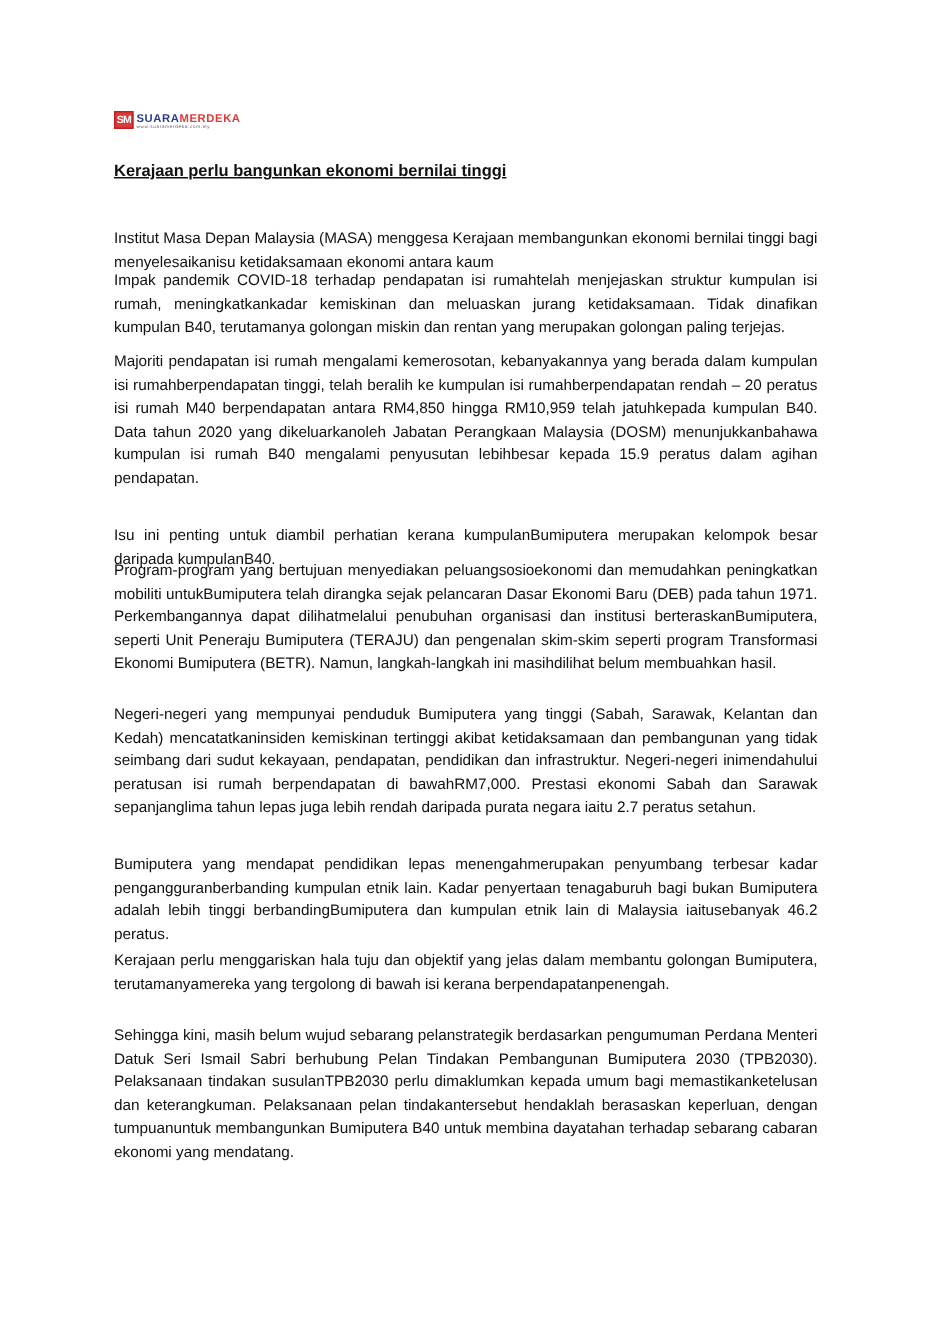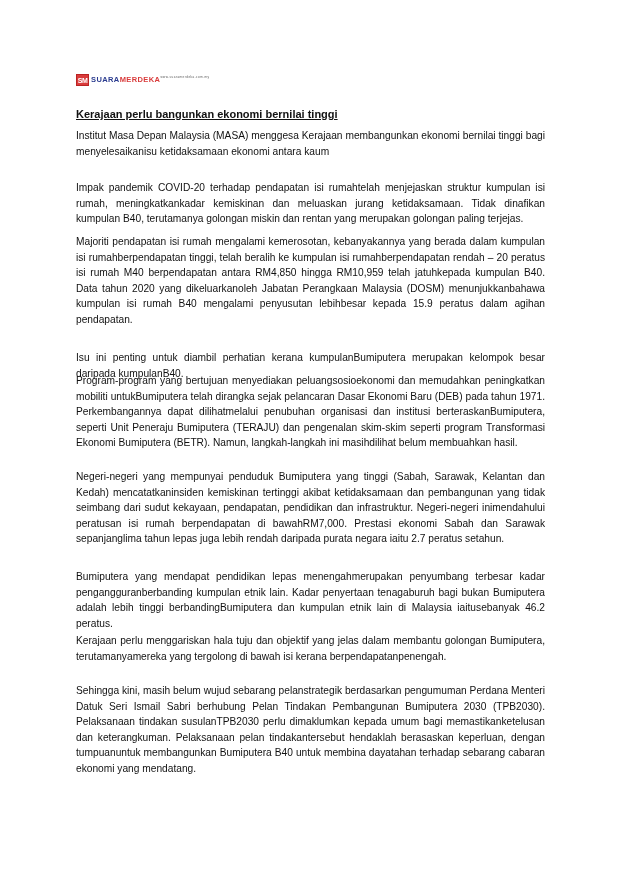--- a/index.html
+++ b/index.html
@@ -1,20 +1,20 @@
 <!DOCTYPE html>
 <html><head>
   <meta charset="utf-8">
   <style>
     html, body { margin: 0; padding: 0; background: #ffffff; }
     body { width: 619px; height: 878px; position: relative; overflow: hidden; }
     .page { position: absolute; left: 76px; top: 0; width: 469px; font-family: "Liberation Sans", sans-serif; color: #111; }
     .logo { position: absolute; top: 74px; left: 0; display: flex; align-items: center; gap: 2px; }
     .logo-mark { width: 13px; height: 12px; background: #d93b3b; color: #fff; font-size: 7px; font-weight: bold; line-height: 12px; text-align: center; border: 1px solid #b22; box-sizing: border-box; letter-spacing: -0.5px; }
-    .logo-text { display: flex; }
+    .logo-text { display: flex; flex-direction: column; }
     .logo-name { font-size: 7.5px; font-weight: bold; letter-spacing: 0.4px; line-height: 8px; }
     .logo-name .a { color: #2a3b8f; }
     .logo-name .b { color: #d93b3b; }
     .logo-url { font-size: 3px; color: #555; letter-spacing: 0.5px; line-height: 3px; }
     .headline { position: absolute; top: 108px; left: 0; font-size: 11px; font-weight: bold; margin: 0; white-space: nowrap; text-decoration: underline; }
     .para { position: absolute; left: 0; width: 469px; font-size: 10.2px; line-height: 15.5px; text-align: justify; margin: 0; }
     .para b { font-weight: normal; }
   </style>
 </head>
 <body>
@@ -23,22 +23,22 @@
   <div class="logo">
     <div class="logo-mark">SM</div>
     <div class="logo-text">
       <div class="logo-name"><span class="a">SUARA</span><span class="b">MERDEKA</span></div>
       <div class="logo-url">www.suaramerdeka.com.my</div>
     </div>
   </div>
 
   <h1 class="headline">Kerajaan perlu bangunkan ekonomi bernilai tinggi</h1>
 
-  <p class="para" style="top:128px">Institut Masa Depan Malaysia (MASA) menggesa Kerajaan membangunkan ekonomi bernilai tinggi bagi menyelesaikanisu ketidaksamaan ekonomi antara kaum</p>
-  <p class="para" style="top:180px">Impak pandemik COVID-20 terhadap pendapatan isi rumahtelah menjejaskan struktur kumpulan isi rumah, meningkatkankadar kemiskinan dan meluaskan jurang ketidaksamaan. Tidak dinafikan kumpulan B40, terutamanya golongan miskin dan rentan yang merupakan golongan paling terjejas.</p>
+  <p class="para" style="top:152px">Institut Masa Depan Malaysia (MASA) menggesa Kerajaan membangunkan ekonomi bernilai tinggi bagi menyelesaikanisu ketidaksamaan ekonomi antara kaum</p>
+  <p class="para" style="top:180px">Impak pandemik COVID-18 terhadap pendapatan isi rumahtelah menjejaskan struktur kumpulan isi rumah, meningkatkankadar kemiskinan dan meluaskan jurang ketidaksamaan. Tidak dinafikan kumpulan B40, terutamanya golongan miskin dan rentan yang merupakan golongan paling terjejas.</p>
   <p class="para" style="top:234px"><span>Majoriti pendapatan isi rumah mengalami kemerosotan, kebanyakannya yang berada dalam kumpulan isi rumahberpendapatan tinggi, telah beralih ke kumpulan isi rumahberpendapatan rendah – 20 peratus isi rumah M40 berpendapatan antara RM4,850 hingga RM10,959 telah jatuhkepada kumpulan B40. Data tahun 2020 yang dikeluarkanoleh </span><b>Jabatan Perangkaan Malaysia (DOSM)</b><span> menunjukkanbahawa kumpulan isi rumah B40 mengalami penyusutan lebihbesar kepada 15.9 peratus dalam agihan pendapatan.</span></p>
   <p class="para" style="top:350px">Isu ini penting untuk diambil perhatian kerana kumpulanBumiputera merupakan kelompok besar daripada kumpulanB40.</p>
   <p class="para" style="top:373px">Program-program yang bertujuan menyediakan peluangsosioekonomi dan memudahkan peningkatkan mobiliti untukBumiputera telah dirangka sejak pelancaran Dasar Ekonomi Baru (DEB) pada tahun 1971. Perkembangannya dapat dilihatmelalui penubuhan organisasi dan institusi berteraskanBumiputera, seperti Unit Peneraju Bumiputera (TERAJU) dan pengenalan skim-skim seperti program Transformasi Ekonomi Bumiputera (BETR). Namun, langkah-langkah ini masihdilihat belum membuahkan hasil.</p>
   <p class="para" style="top:469px">Negeri-negeri yang mempunyai penduduk Bumiputera yang tinggi (Sabah, Sarawak, Kelantan dan Kedah) mencatatkaninsiden kemiskinan tertinggi akibat ketidaksamaan dan pembangunan yang tidak seimbang dari sudut kekayaan, pendapatan, pendidikan dan infrastruktur. Negeri-negeri inimendahului peratusan isi rumah berpendapatan di bawahRM7,000. Prestasi ekonomi Sabah dan Sarawak sepanjanglima tahun lepas juga lebih rendah daripada purata negara iaitu 2.7 peratus setahun.</p>
   <p class="para" style="top:569px">Bumiputera yang mendapat pendidikan lepas menengahmerupakan penyumbang terbesar kadar pengangguranberbanding kumpulan etnik lain. Kadar penyertaan tenagaburuh bagi bukan Bumiputera adalah lebih tinggi berbandingBumiputera dan kumpulan etnik lain di Malaysia iaitusebanyak 46.2 peratus.</p>
   <p class="para" style="top:633px">Kerajaan perlu menggariskan hala tuju dan objektif yang jelas dalam membantu golongan Bumiputera, terutamanyamereka yang tergolong di bawah isi kerana berpendapatanpenengah.</p>
   <p class="para" style="top:683px">Sehingga kini, masih belum wujud sebarang pelanstrategik berdasarkan pengumuman Perdana Menteri Datuk Seri Ismail Sabri berhubung Pelan Tindakan Pembangunan Bumiputera 2030 (TPB2030). Pelaksanaan tindakan susulanTPB2030 perlu dimaklumkan kepada umum bagi memastikanketelusan dan keterangkuman. Pelaksanaan pelan tindakantersebut hendaklah berasaskan keperluan, dengan tumpuanuntuk membangunkan Bumiputera B40 untuk membina dayatahan terhadap sebarang cabaran ekonomi yang mendatang.</p>
 </div>
 
 </body></html>

